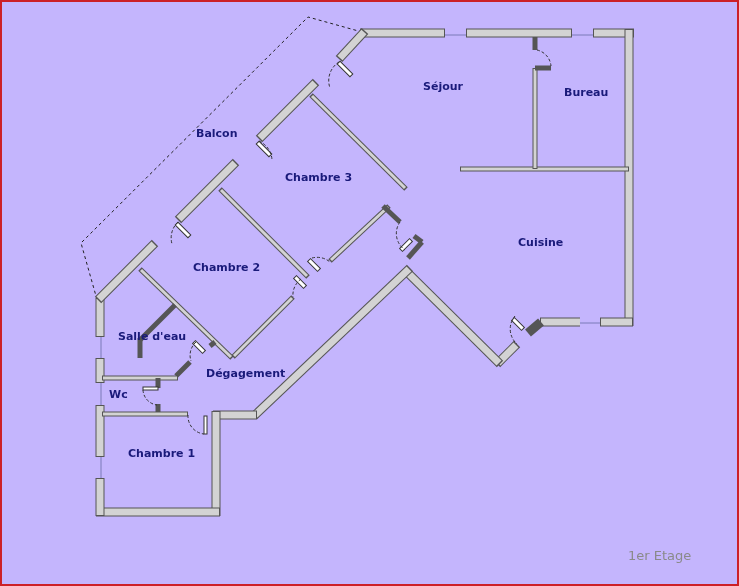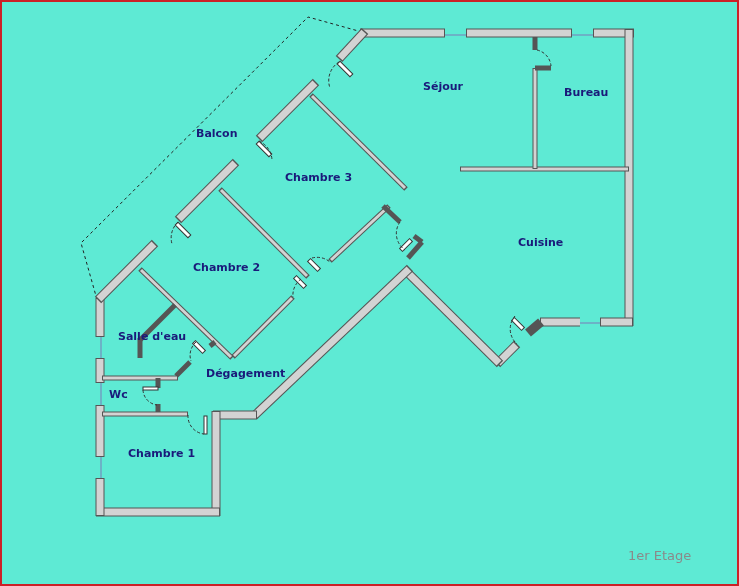--- a/index.html
+++ b/index.html
@@ -2,21 +2,21 @@
 <html><head>
   <meta charset="utf-8">
   <style>
     html, body { margin: 0; padding: 0; background: #ffffff; }
     body { width: 739px; height: 586px; overflow: hidden; }
     #frame {
       position: relative;
       width: 739px; height: 586px;
       box-sizing: border-box;
       border: 2px solid #cc2027;
-      background: #5eead4;
+      background: #c4b5fd;
     }
     #plan { position: absolute; left: -2px; top: -2px; }
     .room-label {
       font-family: "DejaVu Sans", sans-serif;
       font-weight: bold;
       font-size: 11px;
       fill: #1a1a7a;
     }
     .floor-label {
       font-family: "DejaVu Sans", sans-serif;

